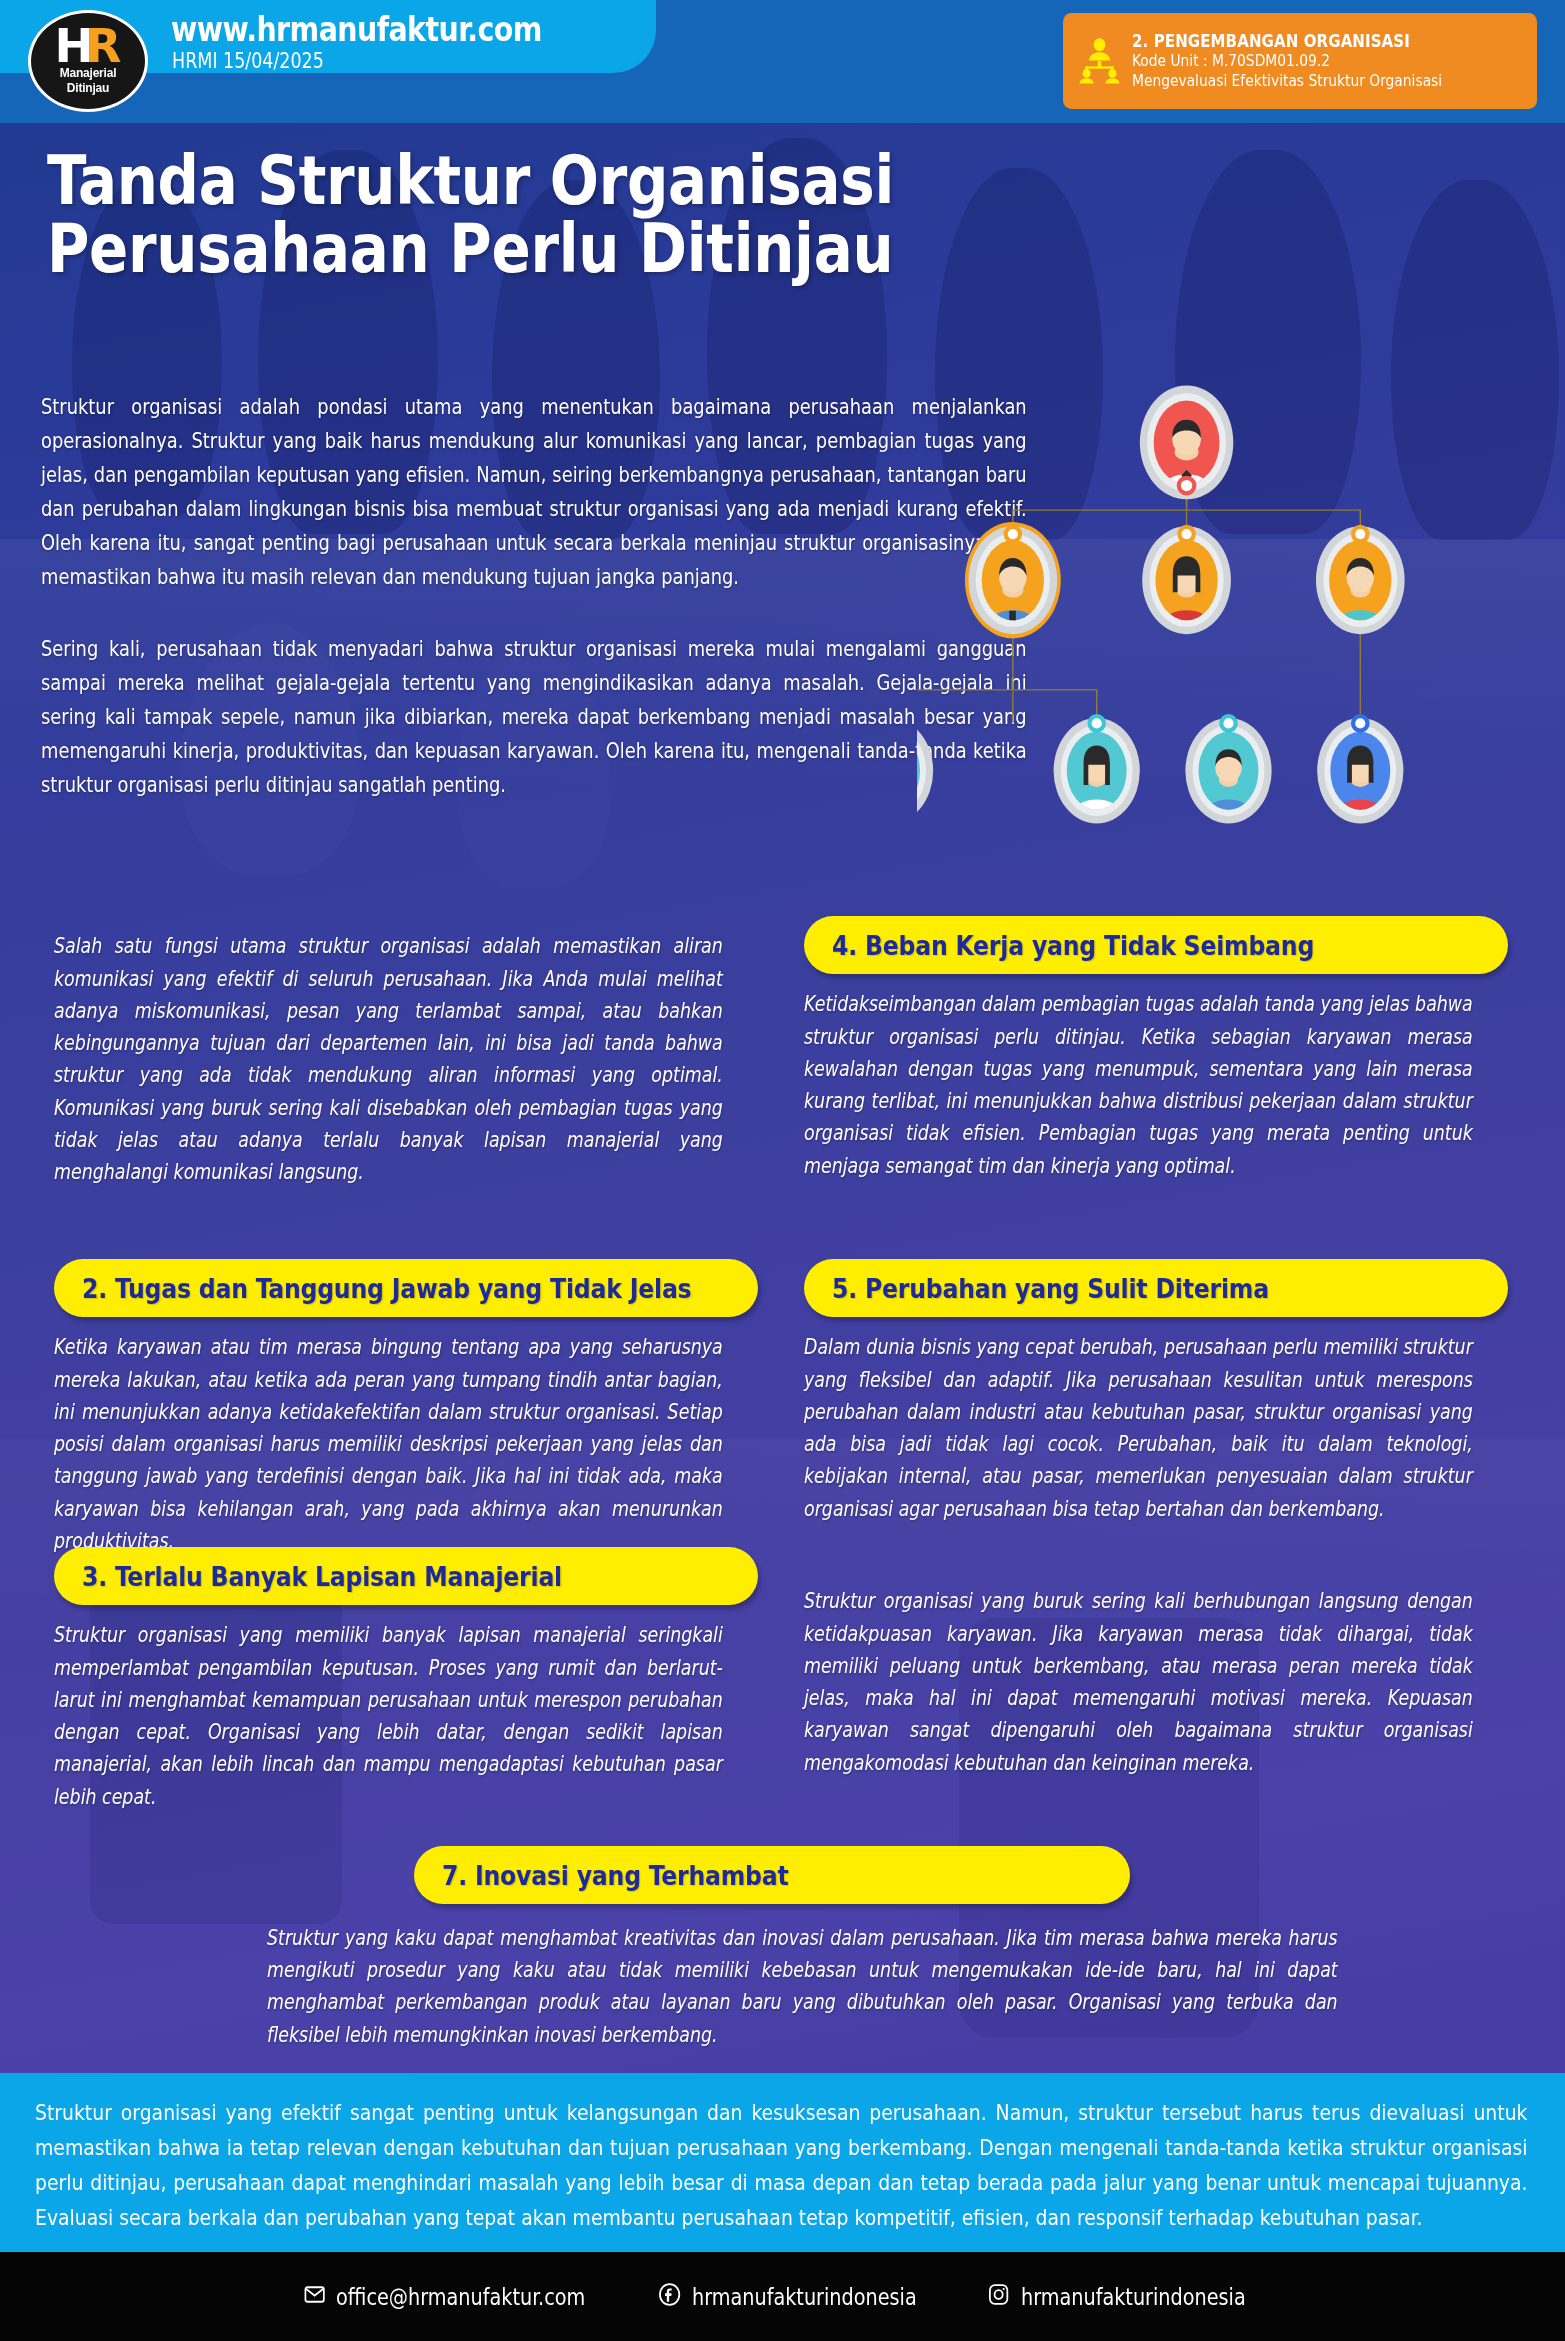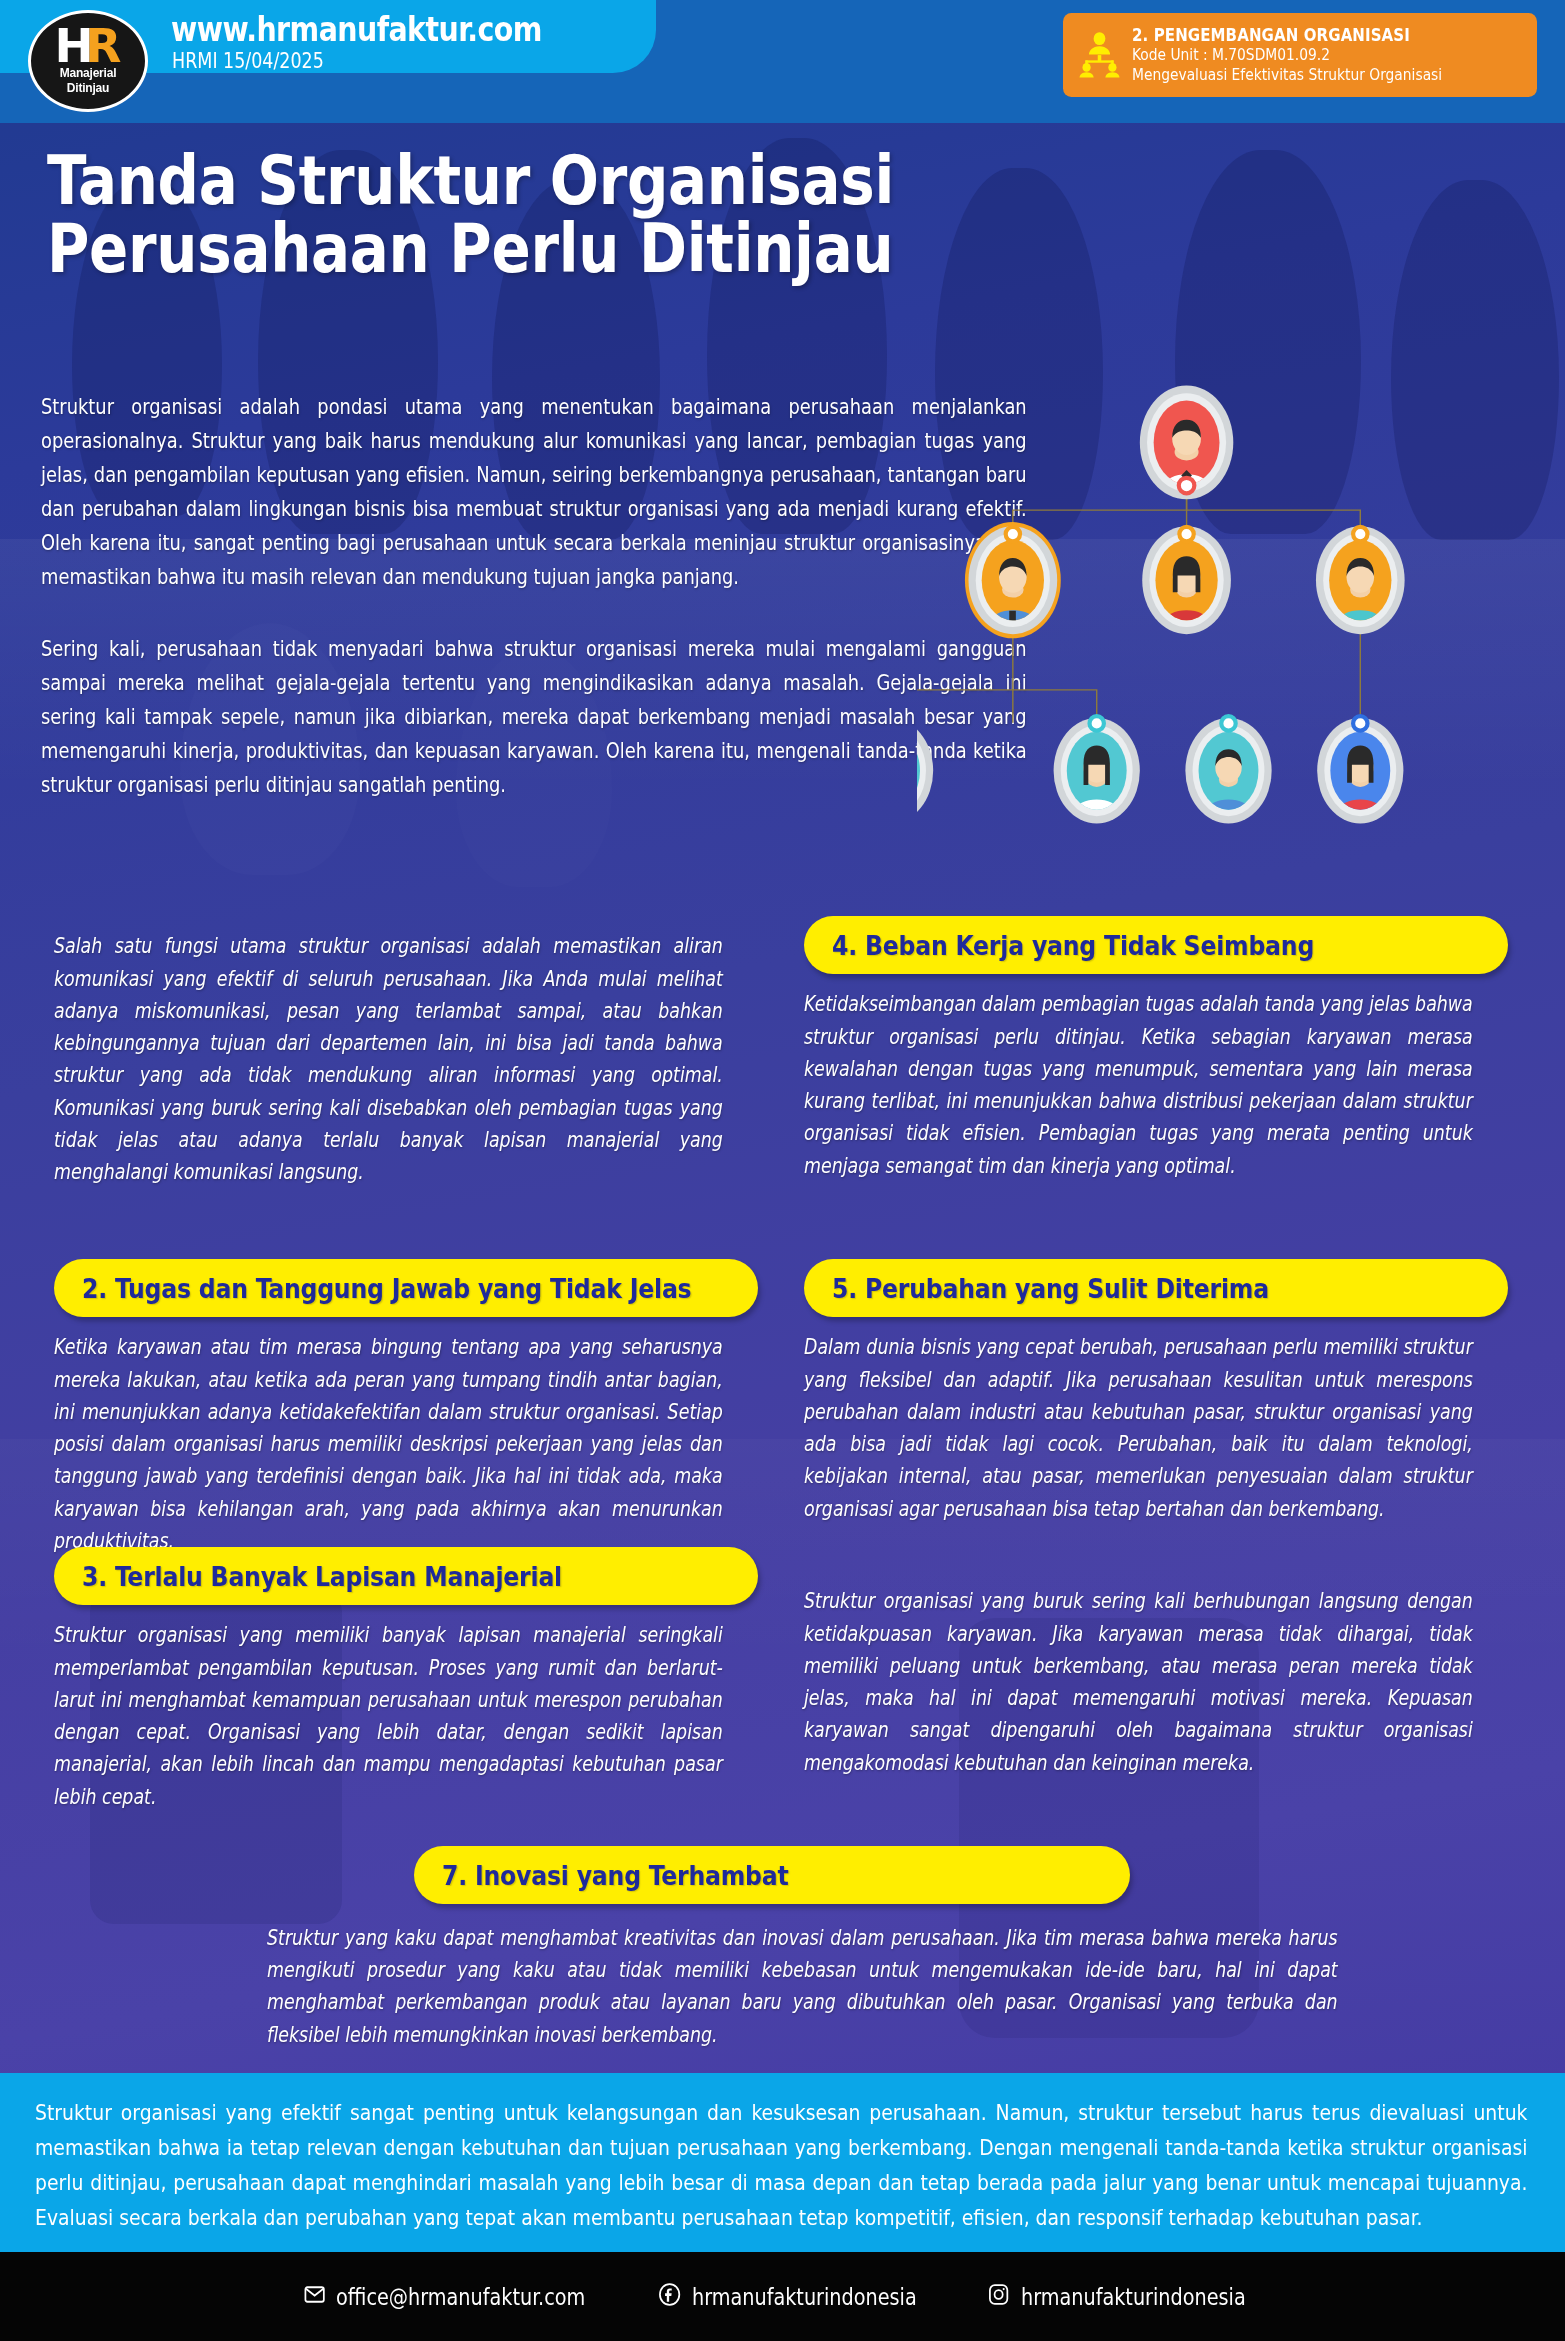--- a/index.html
+++ b/index.html
@@ -68,21 +68,21 @@
     transform: scaleX(0.93); transform-origin: left center;
   }
   #hrmi-date {
     position:absolute; left: 172px; top: 48px;
     color:#ffffff; font-size: 21.6px;
     font-family:"DejaVu Sans Condensed","Liberation Sans Narrow","Liberation Sans",sans-serif;
     transform: scaleX(0.9); transform-origin: left center;
   }
   #unit-badge {
     position:absolute; right: 27.6px; top: 13px;
-    width: 474px; height: 84px;
+    width: 474px; height: 96px;
     background: #ef8b21;
     border-radius: 8.4px;
     display:flex; align-items:center; gap: 8.4px;
     padding: 4.8px 8.4px 4.8px 13px;
     justify-content: flex-end;
   }
   #unit-badge .org-icon { width: 47px; flex:0 0 47px; }
   #unit-badge .txt { flex:1; }
   #unit-badge .t1 {
     color:#fff; font-weight:bold; font-size: 17.4px; letter-spacing:0.1px;

